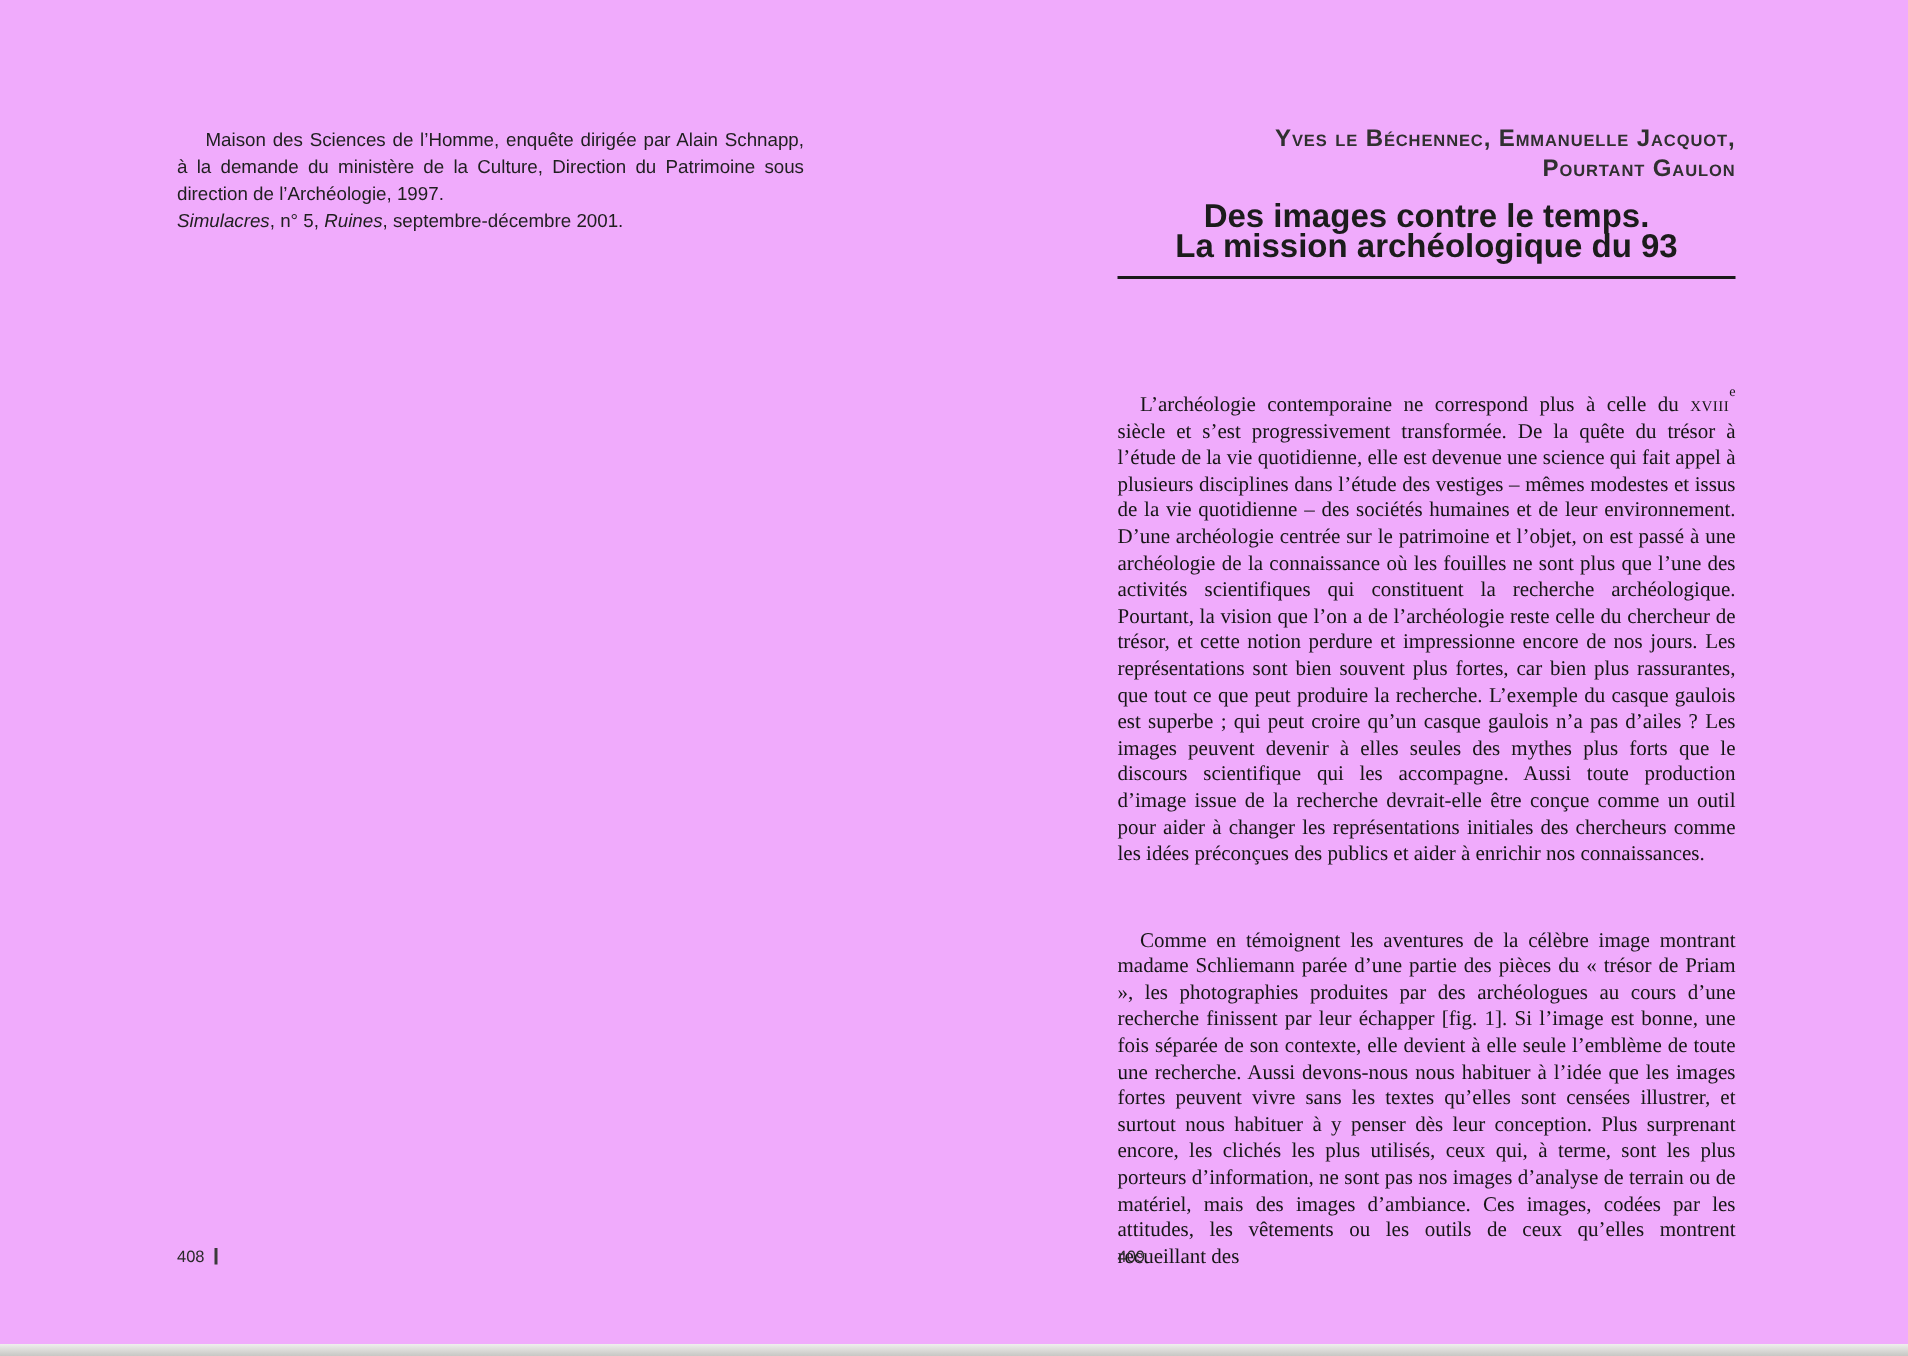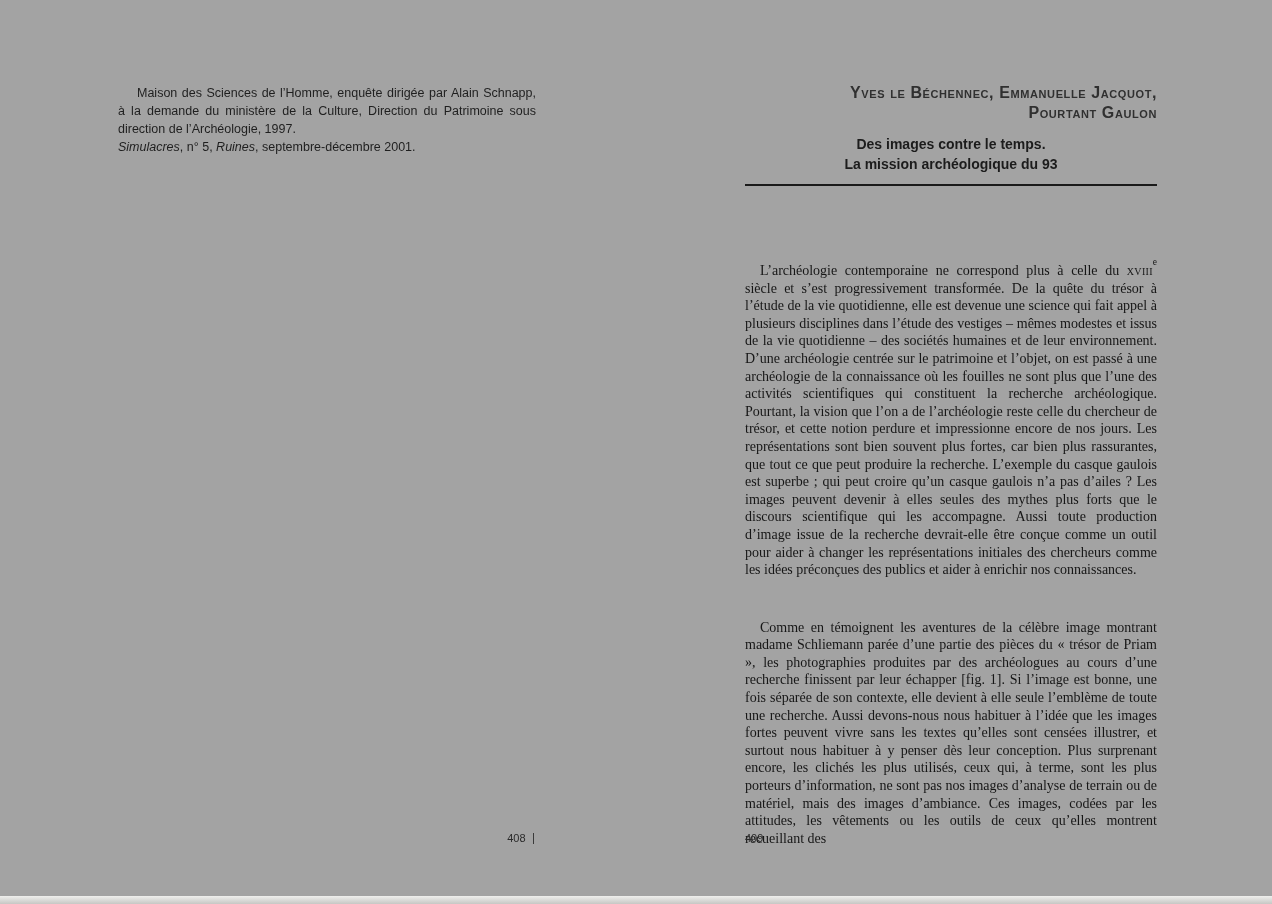--- a/index.html
+++ b/index.html
@@ -6,21 +6,21 @@
   html, body { width: 1272px; height: 904px; }
   body {
     background: #ffffff;
     font-family: "Liberation Serif", serif;
     color: var(--text, #1c1c1c);
   }
   .spread {
     position: relative;
     width: 1272px;
     height: 904px;
-    background: #a3a3a3;
+    background: #f0abfc;
     overflow: hidden;
   }
 
   
   .ref-block {
     position: absolute;
     left: 118px;
     top: 84px;
     width: 418px;
     font-family: "Liberation Sans", sans-serif;
@@ -36,21 +36,20 @@
     position: absolute;
     top: 831px;
     font-family: "Liberation Sans", sans-serif;
     font-size: 11px;
     line-height: 14px;
     color: #2a2a2a;
   }
   .folio-left {
     left: 118px;
     width: 416px;
-    text-align: right;
   }
   .folio-bar {
     display: inline-block;
     width: 1.5px;
     height: 11px;
     background: #3a3a3a;
     margin-left: 7px;
     vertical-align: -2px;
   }
 
@@ -70,21 +69,21 @@
     color: #303030;
   }
   .title {
     position: absolute;
     left: 745px;
     top: 134px;
     width: 412px;
     text-align: center;
     font-family: "Liberation Sans", sans-serif;
     font-weight: 700;
-    font-size: 14px;
+    font-size: 22px;
     line-height: 20px;
     color: var(--text, #1b1b1b);
   }
   .title-rule {
     position: absolute;
     left: 745px;
     top: 184px;
     width: 412px;
     height: 2px;
     background: var(--rule, #1a1a1a);

